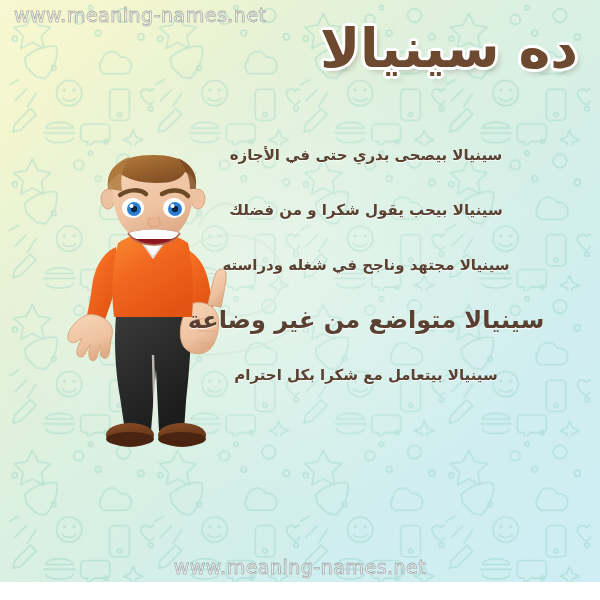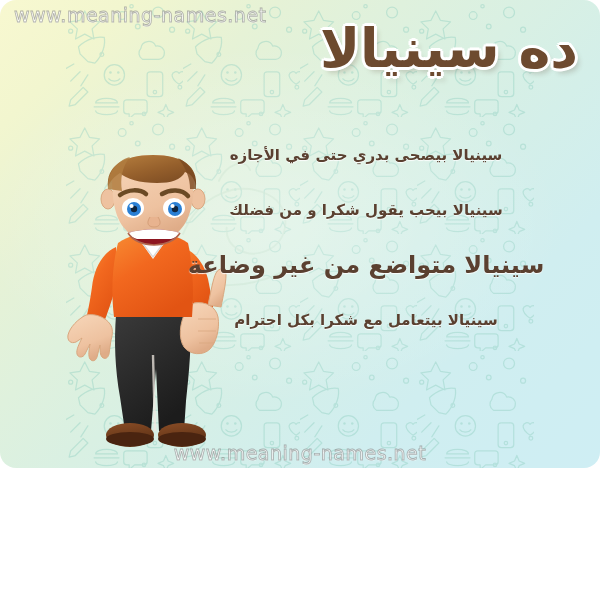--- a/index.html
+++ b/index.html
@@ -7,34 +7,33 @@
     padding: 0;
     background: #ffffff;
   }
   body {
     font-family: "DejaVu Sans", sans-serif;
   }
 
   #poster {
     position: relative;
     width: 600px;
-    height: 468px;
+    height: 582px;
     overflow: hidden;
     background:
       linear-gradient(135deg,
         #f8f8d0 0%,
         #f2f6cf 12%,
         #e6f2d6 26%,
         #dff1dd 38%,
         #d9f0e3 50%,
         #d4efe9 62%,
         #d0eef0 76%,
         #cfeef2 88%,
         #cfeef4 100%);
-    border-radius: 16px;
   }
 
   
   .doodles {
     position: absolute;
     inset: 0;
     opacity: 0.42;
     pointer-events: none;
   }
   .doodles svg { display: block; width: 100%; height: 100%; }
@@ -282,20 +281,21 @@
 
       <path d="M70 78 c10 16 42 16 52 0 -16-5 -36-5 -52 0 z" fill="#8e1620"></path>
       <path d="M70 78 c16-5 36-5 52 0 -2 3 -5 5 -9 6 h-34 c-4-1 -7-3 -9-6 z" fill="#ffffff"></path>
       <path d="M70 78 c10 16 42 16 52 0" fill="none" stroke="#b0664e" stroke-width="1.6"></path>
     </svg>
   </div>
 
   <div class="lines">
     <div class="line">سينيالا بيصحى بدري حتى في الأجازه</div>
     <div class="line">سينيالا بيحب يقول شكرا و من فضلك</div>
+    <div class="line">سينيالا مجتهد وناجح في شغله ودراسته</div>
     <div class="line big">سينيالا متواضع من غير وضاعة</div>
     <div class="line">سينيالا بيتعامل مع شكرا بكل احترام</div>
   </div>
 
 
   <div class="watermark bottom">www.meaning-names.net</div>
 
 </div>
 
 </body></html>

